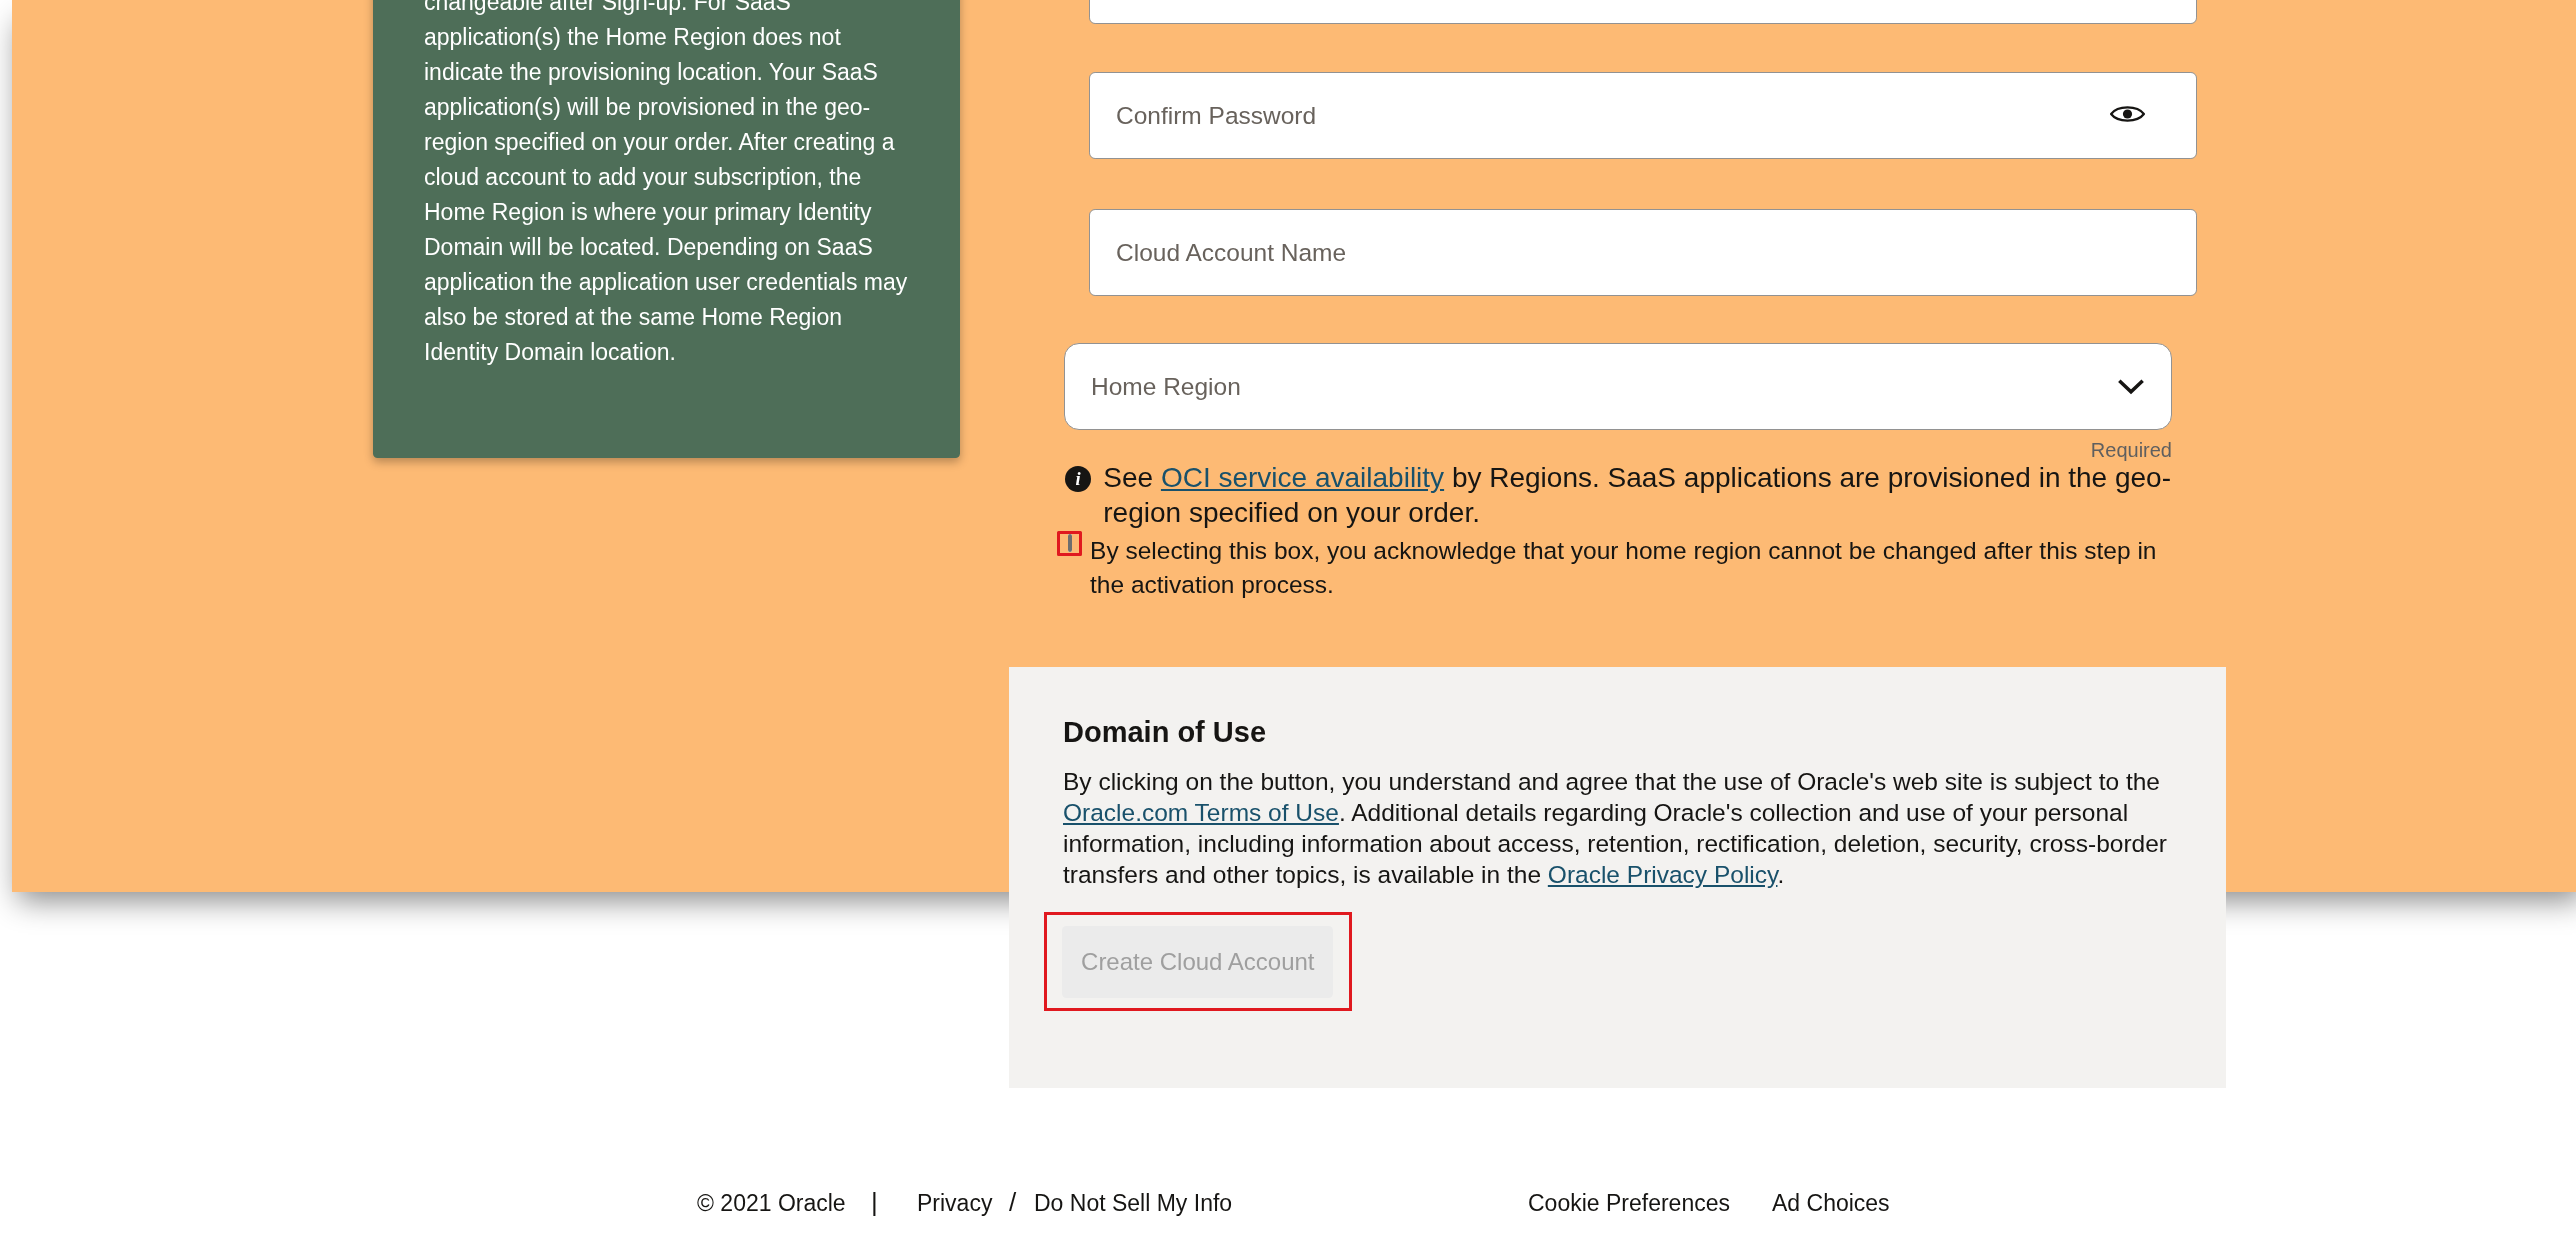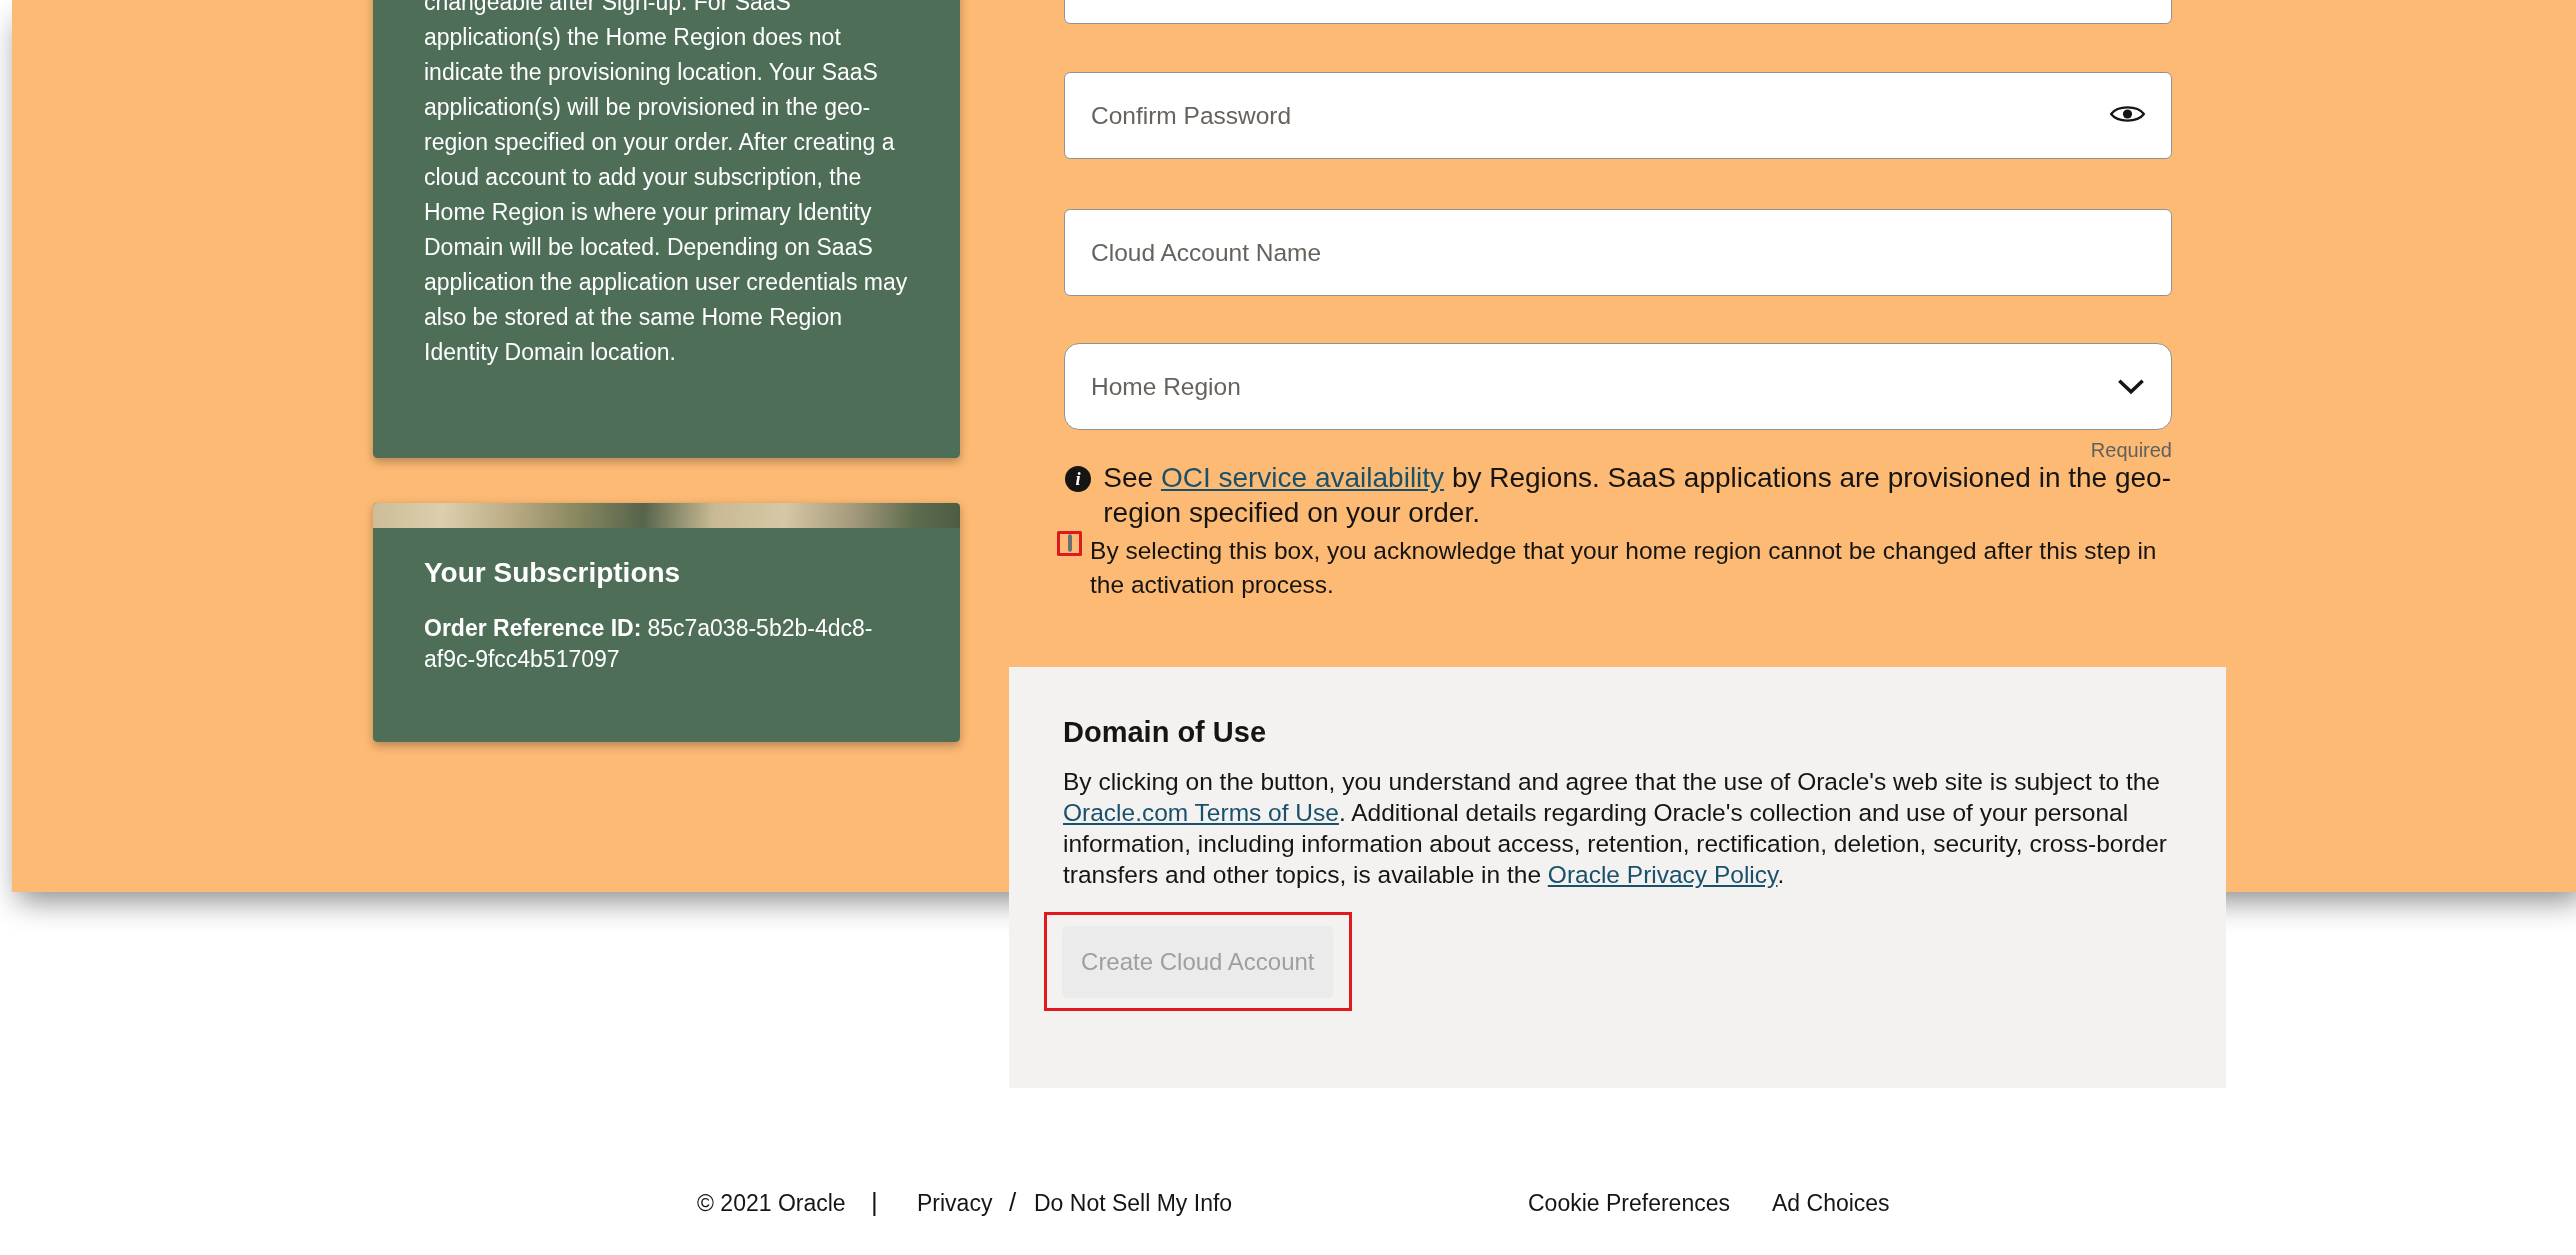--- a/index.html
+++ b/index.html
@@ -39,21 +39,21 @@
   .order { margin:24.5px 51px 0 51px; font-size:23px; line-height:31px; }
   .order .lbl { font-weight:bold; }
   .order .val { margin-left:6.1px; }
 
   
   .fw { position:absolute; left:1052px; width:1108px; height:87px; }
   .fw input {
     width:100%; height:100%;
     border:1.5px solid #929292; border-radius:6.1px;
     padding:16px 26px; font-size:24.5px; font-family:inherit;
-    color:var(--text_dark); background:#fff; outline:none;
+    color:var(--text_dark); background:#fff; outline:none;margin-left:25px;
   }
   .fw input::placeholder { color:#68625c; opacity:1; }
   .fw-top { top:-63px; }
   .fw-confirm { top:72px; }
   .fw-cloud { top:209px; }
   .fw-region { top:343px; }
   .eye-btn {
     position:absolute; right:20px; top:50%; transform:translateY(-50%);
     width:49px; height:49px; border:none; background:transparent;
     display:flex; align-items:center; justify-content:center; cursor:pointer; padding:0;
@@ -122,25 +122,20 @@
 </style>
 </head>
 <body>
 
 <div class="page">
 
   <div class="panel panel-info">
     <p>changeable after Sign-up. For SaaS application(s) the Home Region does not indicate the provisioning location. Your SaaS application(s) will be provisioned in the geo-region specified on your order. After creating a cloud account to add your subscription, the Home Region is where your primary Identity Domain will be located. Depending on SaaS application the application user credentials may also be stored at the same Home Region Identity Domain location.</p>
   </div>
 
-  <div class="panel panel-subs">
-    <div class="banner"></div>
-    <h3>Your Subscriptions</h3>
-    <p class="order"><span class="lbl">Order Reference ID:</span><span class="val">85c7a038-5b2b-4dc8-af9c-9fcc4b517097</span></p>
-  </div>
 
   <div class="fw fw-top">
     <input type="password" style="">
   </div>
 
   <div class="fw fw-confirm">
     <input type="text" placeholder="Confirm Password" style="">
     <button class="eye-btn">
       <span>
         <svg width="35" height="23" viewBox="0 0 32 20">

